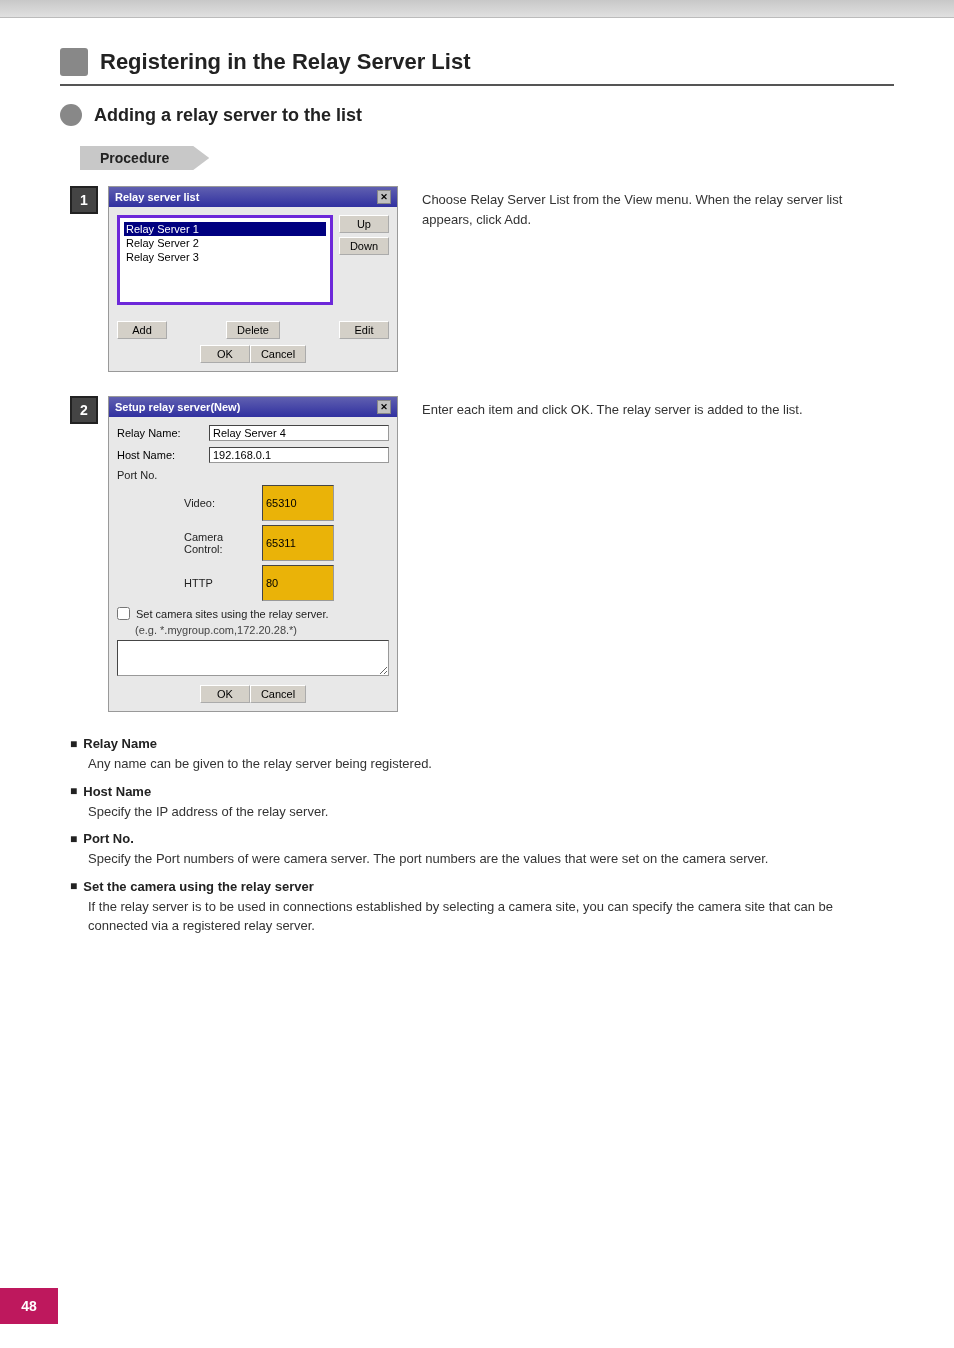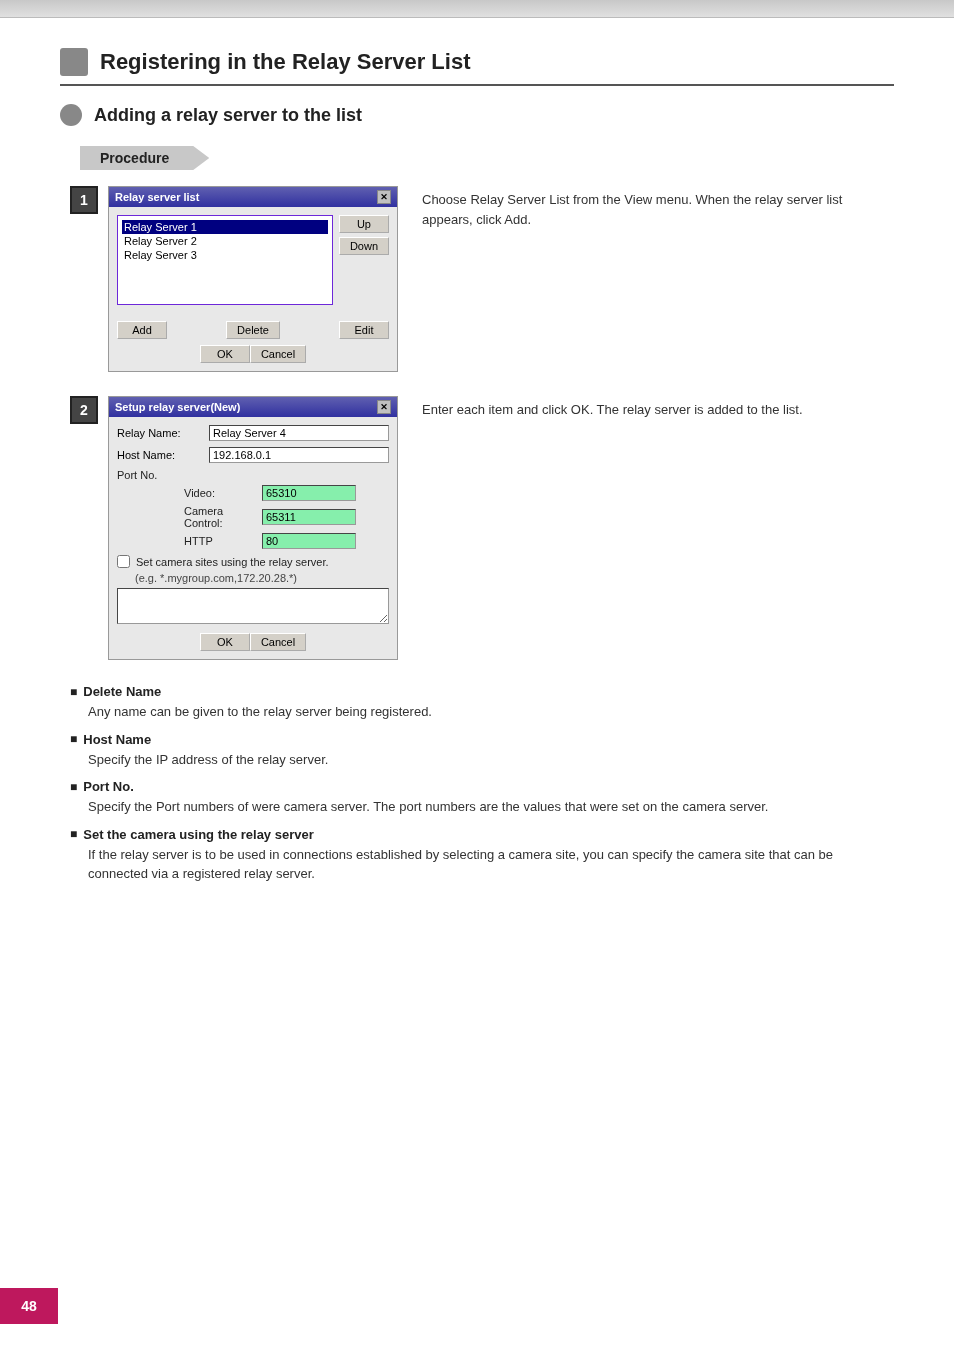--- a/index.html
+++ b/index.html
@@ -142,21 +142,21 @@
       cursor: pointer;
     }
     .dialog-body {
       background: #e8e8e8;
       padding: 8px;
     }
 
     
     .relay-list-area {
       background: #fff;
-      border: 1px solid #6d28d9;
+      border: 3px solid #6d28d9;
       padding: 4px;
       min-height: 90px;
       font-size: 11px;
       margin-bottom: 8px;
     }
     .relay-list-item {
       padding: 1px 2px;
       font-size: 11px;
       color: #000;
     }
@@ -227,25 +227,25 @@
     .port-label-main {
       width: 55px;
       font-size: 11px;
     }
     .port-label-sub {
       width: 90px;
       font-size: 11px;
       padding-left: 12px;
     }
     .port-input {
-      background: #86efac;
+      background: #eab308;
       border: 1px inset #999;
-      padding: 1px 3px;
-      font-size: 11px;
-      width: 94px;
+      padding: 11px 3px;
+      font-size: 11px;
+      width: 72px;
     }
     .checkbox-row {
       display: flex;
       align-items: center;
       margin-bottom: 4px;
       font-size: 11px;
     }
     .checkbox-row input {
       margin-right: 6px;
     }
@@ -429,21 +429,21 @@
     </div>
 
     <div class="step-description">Enter each item and click OK. The relay server is added to the list.</div>
   </div>
 
   
   <div class="desc-section">
 
     <div class="desc-item">
       <div class="desc-title">
-        <span>Delete Name</span>
+        <span>Relay Name</span>
       </div>
       <div class="desc-body">Any name can be given to the relay server being registered.</div>
     </div>
 
     <div class="desc-item">
       <div class="desc-title">
         <span>Host Name</span>
       </div>
       <div class="desc-body">Specify the IP address of the relay server.</div>
     </div>

